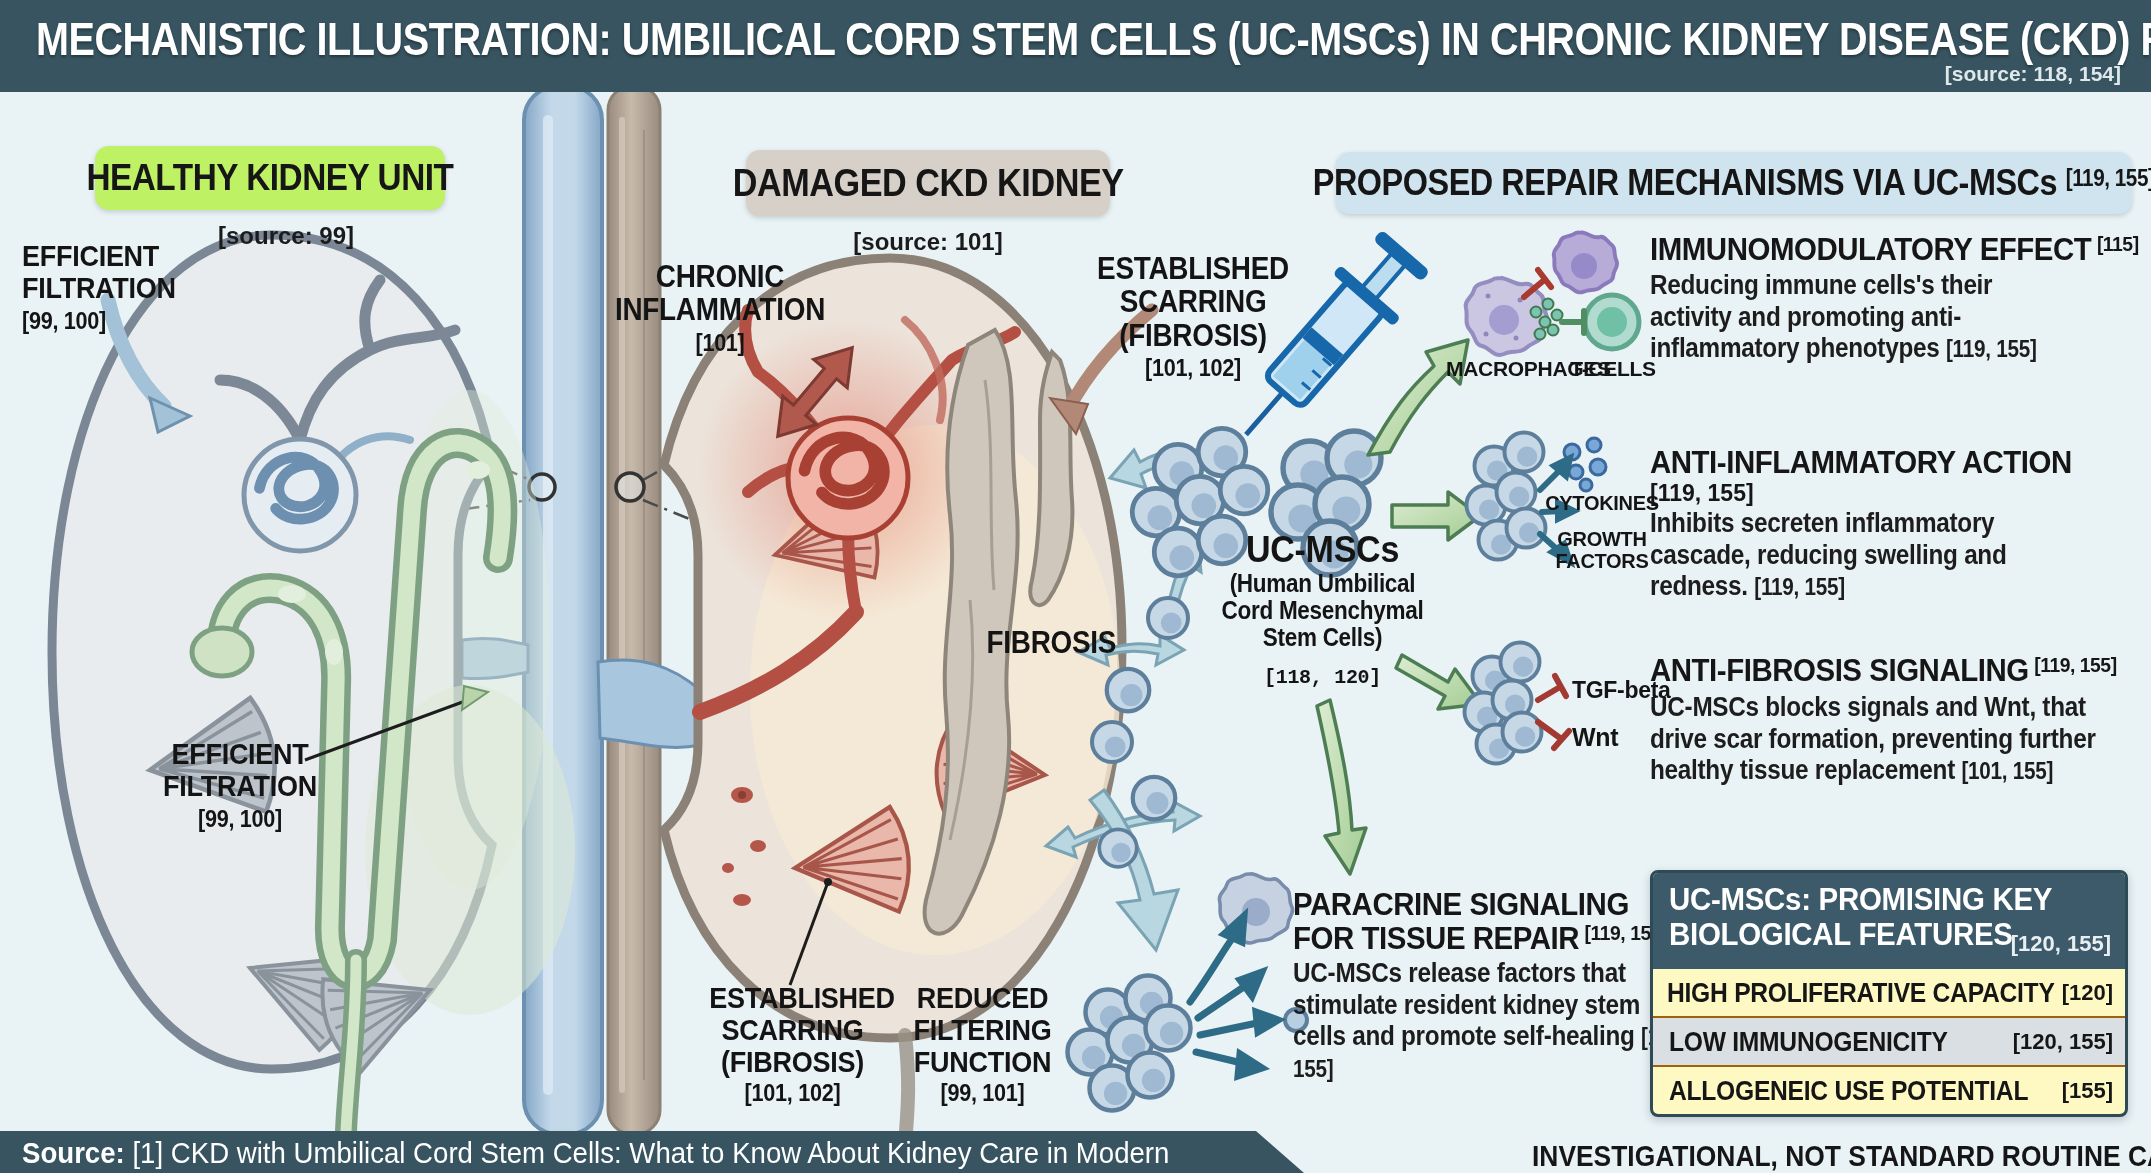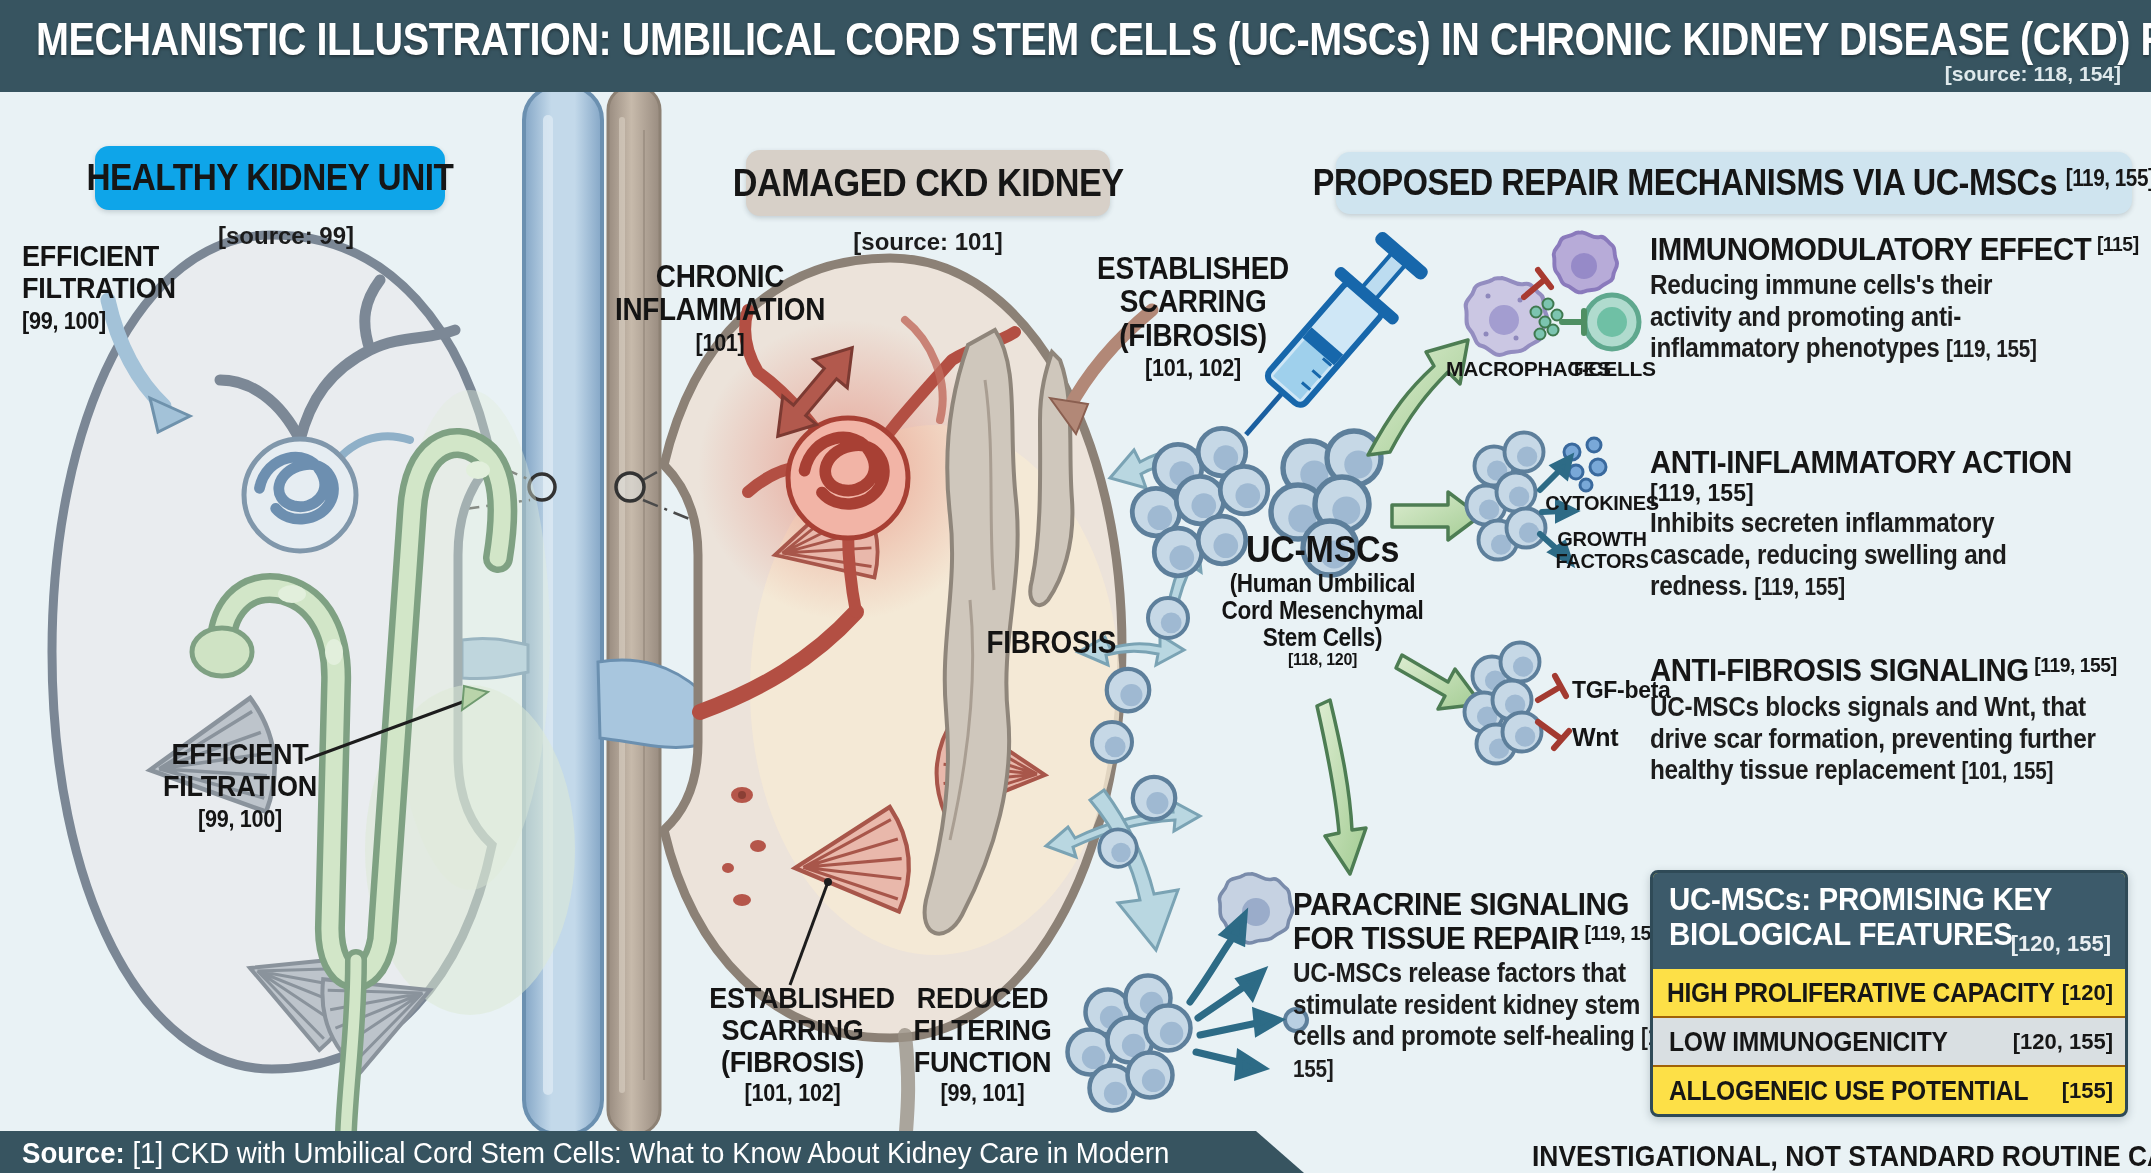--- a/index.html
+++ b/index.html
@@ -25,21 +25,21 @@
   
   .mtitle{z-index:3;font-size:32px;font-weight:bold;letter-spacing:-.5px;white-space:nowrap;
           transform:scaleX(.92);transform-origin:left top;}
   .mtitle .sup{font-size:21px;position:relative;top:-9px;margin-left:6px;}
   .mref{z-index:3;font-size:23px;font-weight:bold;}
   .mbody{z-index:3;font-size:27px;font-weight:bold;letter-spacing:-.3px;line-height:1.17;color:#1d1d1d;
          transform:scaleX(.9);transform-origin:left top;}
   .mbody .r{font-size:23px;}
   
   .tbl{left:1650px;top:870px;width:472px;z-index:4;border:3px solid #2f4a57;border-radius:8px;
-       overflow:hidden;background:#fde047;box-shadow:0 3px 8px rgba(40,60,70,.25);}
+       overflow:hidden;background:#fef9c3;box-shadow:0 3px 8px rgba(40,60,70,.25);}
   .tbl-head{position:relative;background:#3c5a6a;color:#fff;height:86px;padding:10px 14px 0 16px;}
   .tbl-head .t{font-size:31px;font-weight:bold;line-height:1.12;letter-spacing:-.3px;
                transform:scaleX(.95);transform-origin:left top;}
   .tbl-head .ref{position:absolute;right:14px;bottom:12px;font-size:22px;font-weight:bold;color:#e9eef1;}
   .trow{position:relative;height:47px;display:flex;align-items:center;padding-left:16px;
         border-top:2px solid #a16207;}
   .trow .l{font-size:28px;font-weight:bold;letter-spacing:-.3px;white-space:nowrap;
            transform:scaleX(.88);transform-origin:left center;}
   .trow .ref{position:absolute;right:12px;font-size:22px;font-weight:bold;}
   .row-alt{background:#d9dfe2;}
@@ -317,21 +317,21 @@
       <path d="M1196 1052 L1246 1064" fill="none"></path>
         <polygon points="1240,1054 1262,1068 1238,1076"></polygon>
     </g>
   </svg>
 
   <div class="abs hdr">
     <div class="abs hdr-title">MECHANISTIC ILLUSTRATION: UMBILICAL CORD STEM CELLS (UC-MSCs) IN CHRONIC KIDNEY DISEASE (CKD) REPAIR'</div>
     <div class="abs hdr-ref">[source: 118, 154]</div>
   </div>
 
-  <div class="abs pill" style="left:95px;top:146px;width:350px;height:64px;background:#0ea5e9;">
+  <div class="abs pill" style="left:95px;top:146px;width:350px;height:64px;background:#bef264;">
     <span style="font-size:37px;transform:scaleX(.9);">HEALTHY KIDNEY UNIT</span>
   </div>
   <div class="abs src" style="left:111px;top:222px;width:350px;">[source: 99]</div>
 
   <div class="abs pill" style="left:746px;top:150px;width:364px;height:66px;background:#d7d0c8;">
     <span style="font-size:38px;transform:scaleX(.9);">DAMAGED CKD KIDNEY</span>
   </div>
   <div class="abs src" style="left:746px;top:228px;width:364px;">[source: 101]</div>
 
   <div class="abs pill" style="left:1336px;top:152px;width:796px;height:62px;background:#cfe4ef;">
@@ -366,21 +366,21 @@
   <div class="abs lbl scx" style="left:895px;top:982px;width:175px;font-size:30px;line-height:1.06;">
     <span>REDUCED FILTERING FUNCTION</span>
     <span class="r">[99, 101]</span>
   </div>
 
   <div class="abs lbl" style="left:1205px;top:530px;width:235px;">
     <span style="display:block;font-size:37px;transform:scaleX(.92);">UC-MSCs</span>
     <span style="display:block;font-size:25px;transform:scaleX(.9);">(Human Umbilical</span>
     <span style="display:block;font-size:25px;transform:scaleX(.9);">Cord Mesenchymal</span>
     <span style="display:block;font-size:25px;transform:scaleX(.9);">Stem Cells)</span>
-    <span style="display:block;font-size:16px;margin-top:0;">[118, 120]</span>
+    <span style="display:block;font-size:20px;margin-top:16px;font-family:Liberation Mono, monospace;">[118, 120]</span>
   </div>
 
   <div class="abs mtitle" style="left:1650px;top:231px;">
     <span>IMMUNOMODULATORY EFFECT</span><span class="sup">[115]</span>
   </div>
   <div class="abs mbody" style="left:1650px;top:270px;width:445px;">
     <span>Reducing immune cells's their activity and promoting anti-inflammatory phenotypes</span> <span class="r">[119, 155]</span>
   </div>
   <div class="abs small-lbl" style="left:1446px;top:357px;width:150px;font-size:21px;">MACROPHAGES</div>
   <div class="abs small-lbl" style="left:1553px;top:357px;width:120px;font-size:21px;">T-CELLS</div>

